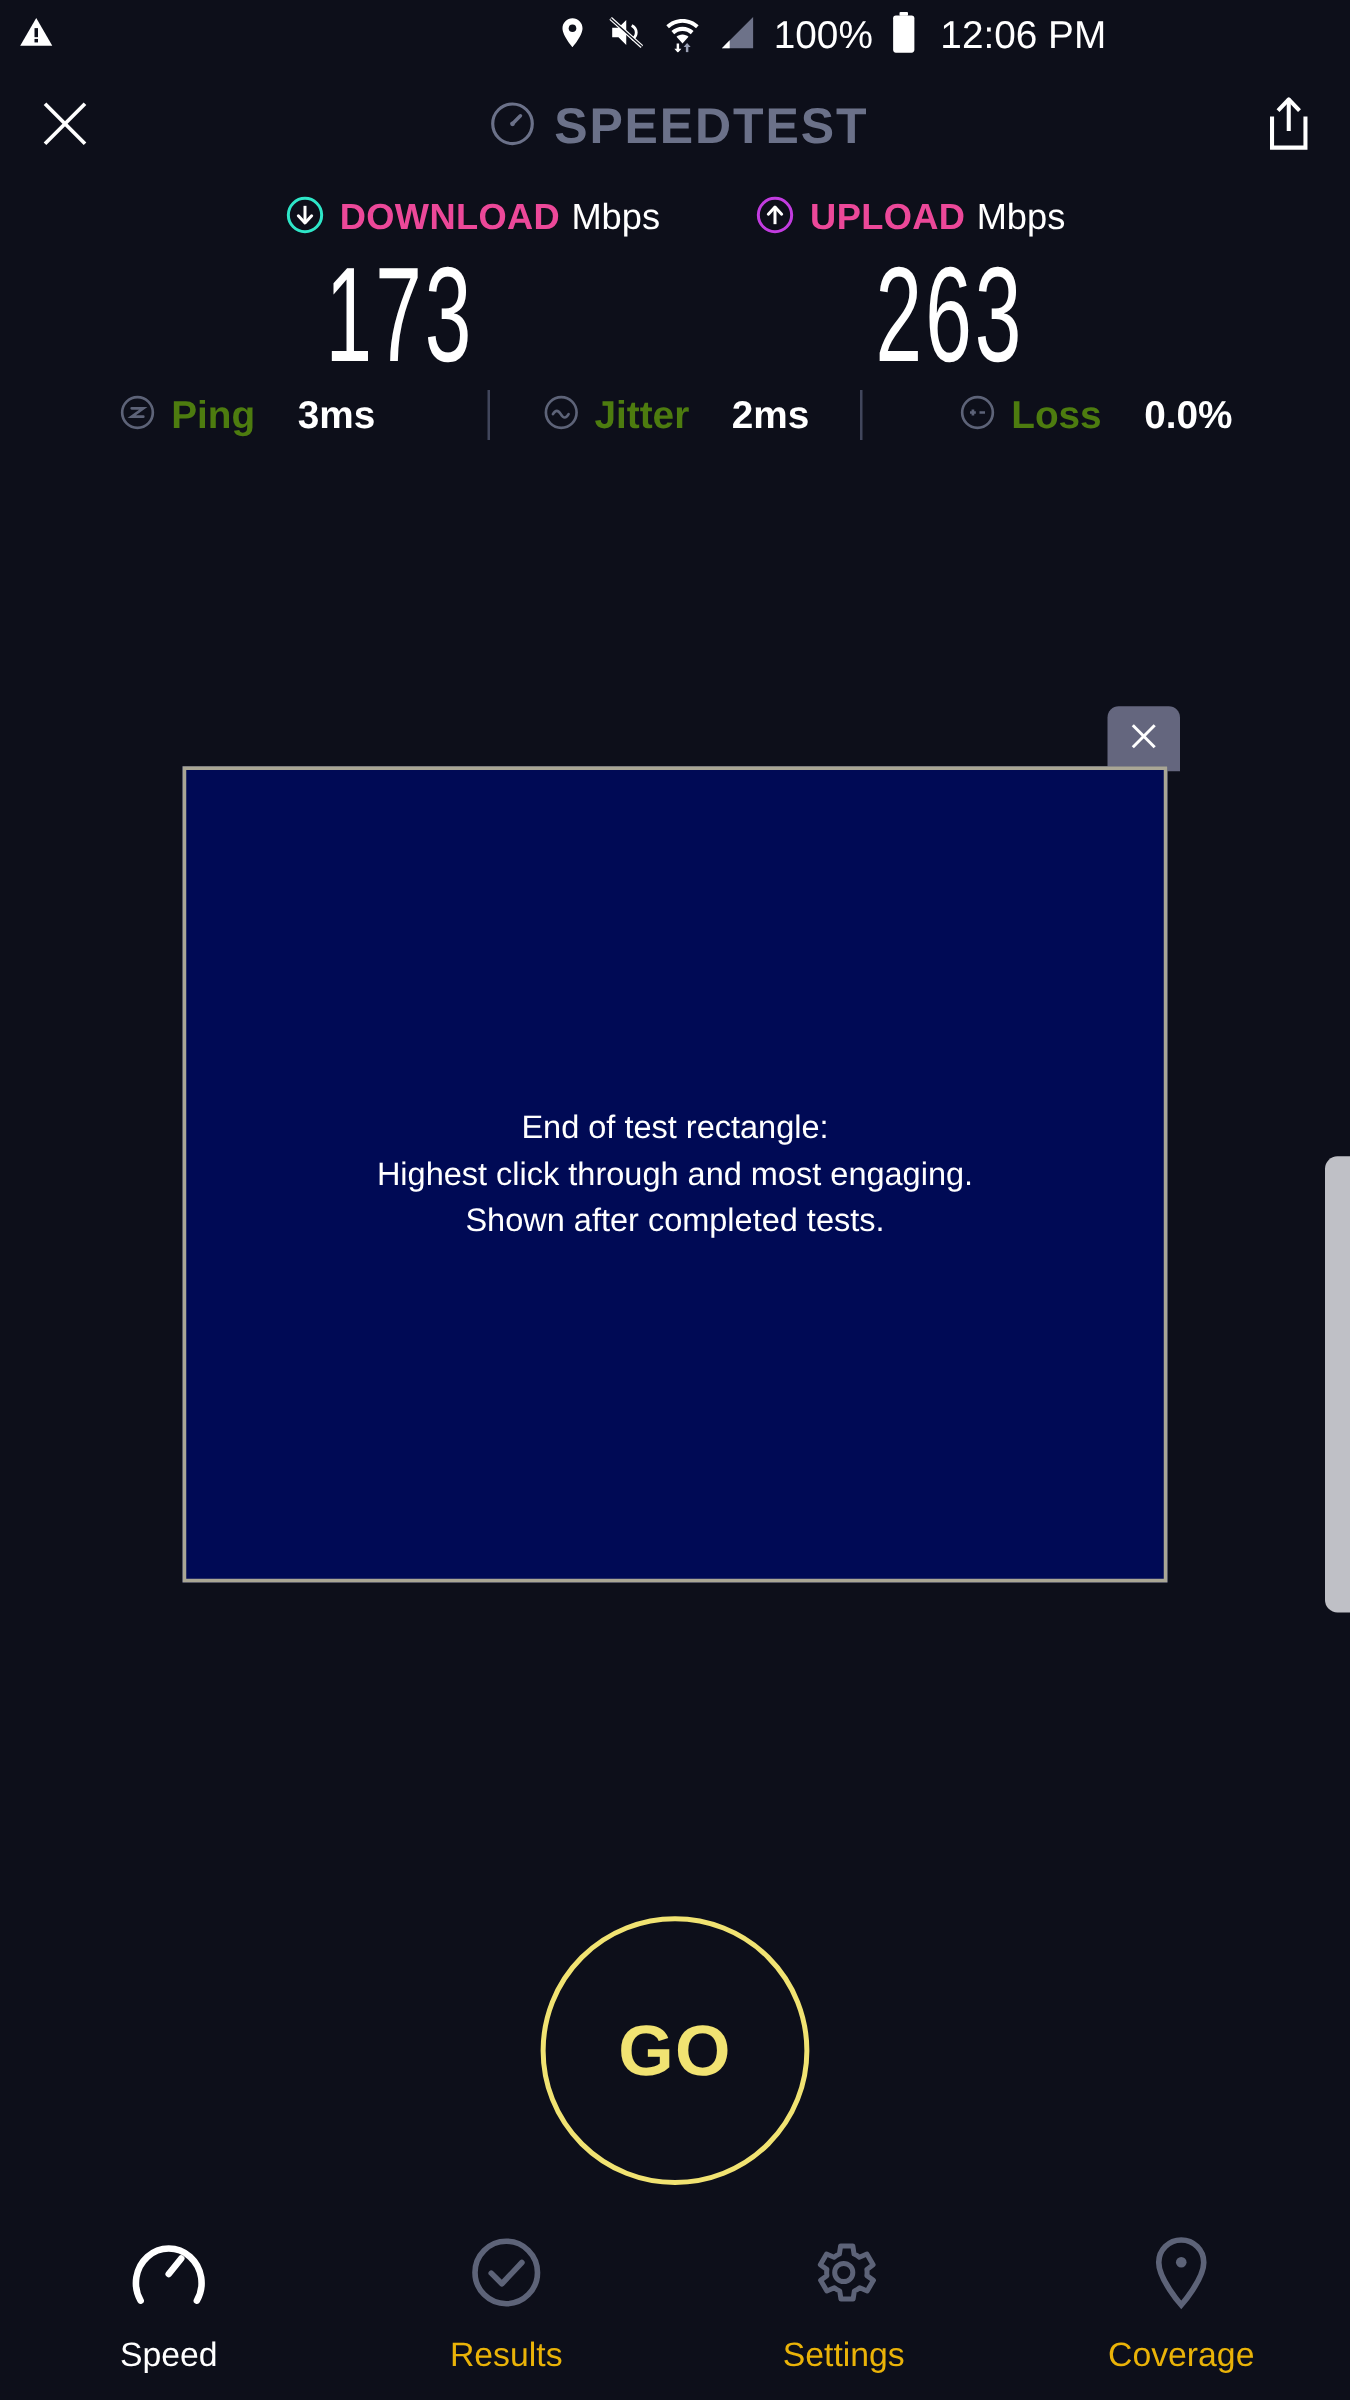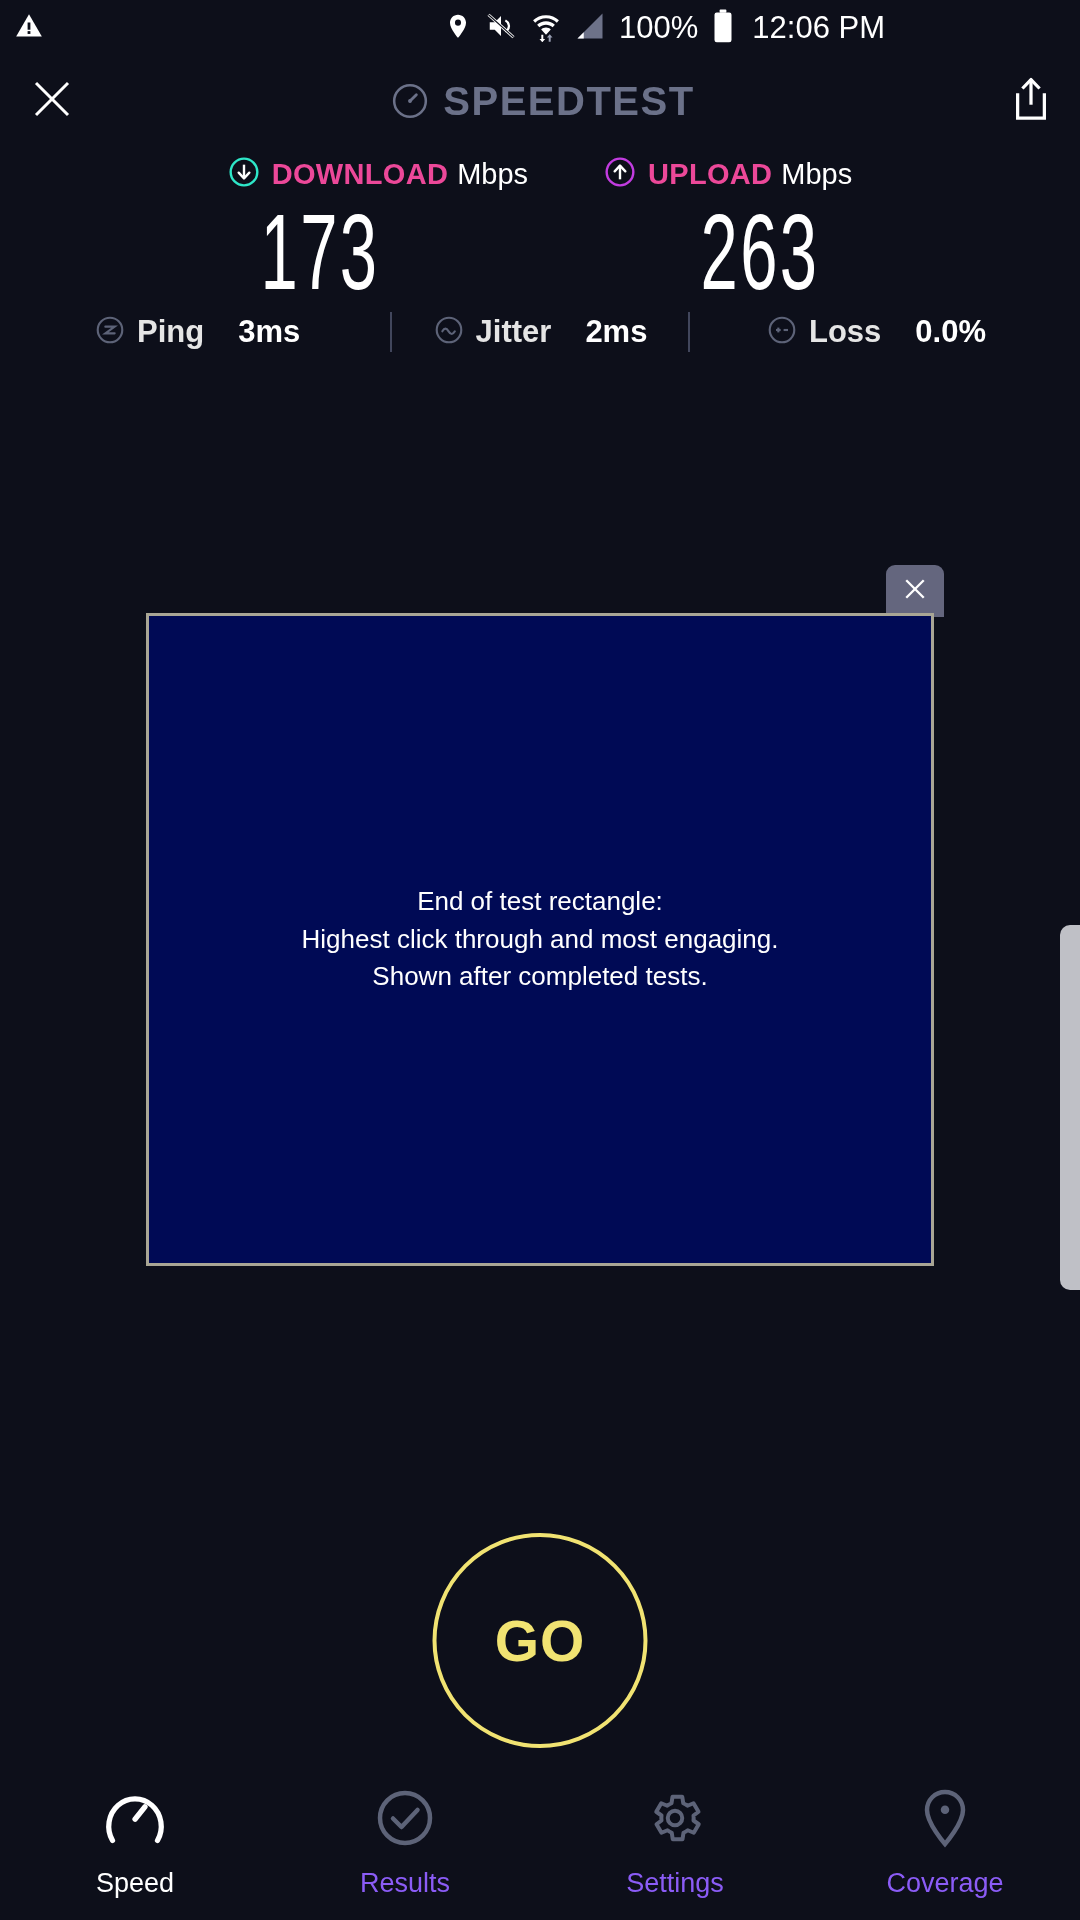--- a/index.html
+++ b/index.html
@@ -24,21 +24,21 @@
     font-family:"Liberation Sans", sans-serif; letter-spacing:0px;
   }
   .sb-time { color:#ffffff; font-size:31px; margin-left:4px; }
 
   
   .header {
     position:absolute; top:56px; left:0; width:1080px; height:90px;
     display:flex; align-items:center; justify-content:space-between;
     padding:0 28px;
   }
-  .brand { display:flex; align-items:flex-end; gap:14px; }
+  .brand { display:flex; align-items:center; gap:14px; }
   .brand-text {
     color:#6b7189; font-size:40px; font-weight:700; letter-spacing:1.5px;
     font-family:"Liberation Sans", sans-serif;
   }
 
   
   .results { position:absolute; top:148px; left:0; width:1080px; }
   .metric-heads {
     display:flex; justify-content:center; align-items:center; gap:76px;
     height:52px;
@@ -62,21 +62,21 @@
   }
 
   
   .pingrow {
     position:absolute; top:300px; left:0; width:1080px; height:64px;
     display:flex; align-items:center; justify-content:center;
   }
   .pingcell { display:flex; align-items:center; gap:11px; width:296px; justify-content:flex-start; }
   .pingcell.c2 { justify-content:center; }
   .pingcell.c3 { justify-content:flex-end; }
-  .pingcell .pname { color:#e5e5e5; font-size:31px; font-weight:700; }
+  .pingcell .pname { color:#4d7c0f; font-size:31px; font-weight:700; }
   .pingcell .pval  { color:#ffffff; font-size:31px; font-weight:700; margin-left:23px; }
   .pdiv { width:2px; height:40px; background:#41465c; }
 
   
   .ad-close {
     position:absolute; left:886px; top:565px; width:58px; height:52px;
     background:#64667e; border-radius:9px 9px 0 0;
     display:flex; align-items:center; justify-content:center;
   }
   .ad-box {
@@ -108,21 +108,21 @@
   
   .tabbar {
     position:absolute; left:0; bottom:0; width:1080px; height:148px;
     display:flex; align-items:flex-start; padding-top:16px;
   }
   .tab {
     flex:1; display:flex; flex-direction:column; align-items:center; gap:16px;
   }
   .tab .tlabel { font-size:27px; font-family:"Liberation Sans", sans-serif; }
   .tab.active .tlabel { color:#ffffff; }
-  .tab.inactive .tlabel { color:#8b5cf6; }
+  .tab.inactive .tlabel { color:#eab308; }
 </style>
 </head>
 <body>
 
 <div id="app">
 
   <div class="statusbar">
     <div class="sb-left">
       <span>
         <svg width="30" height="28" viewBox="0 0 24 24">

